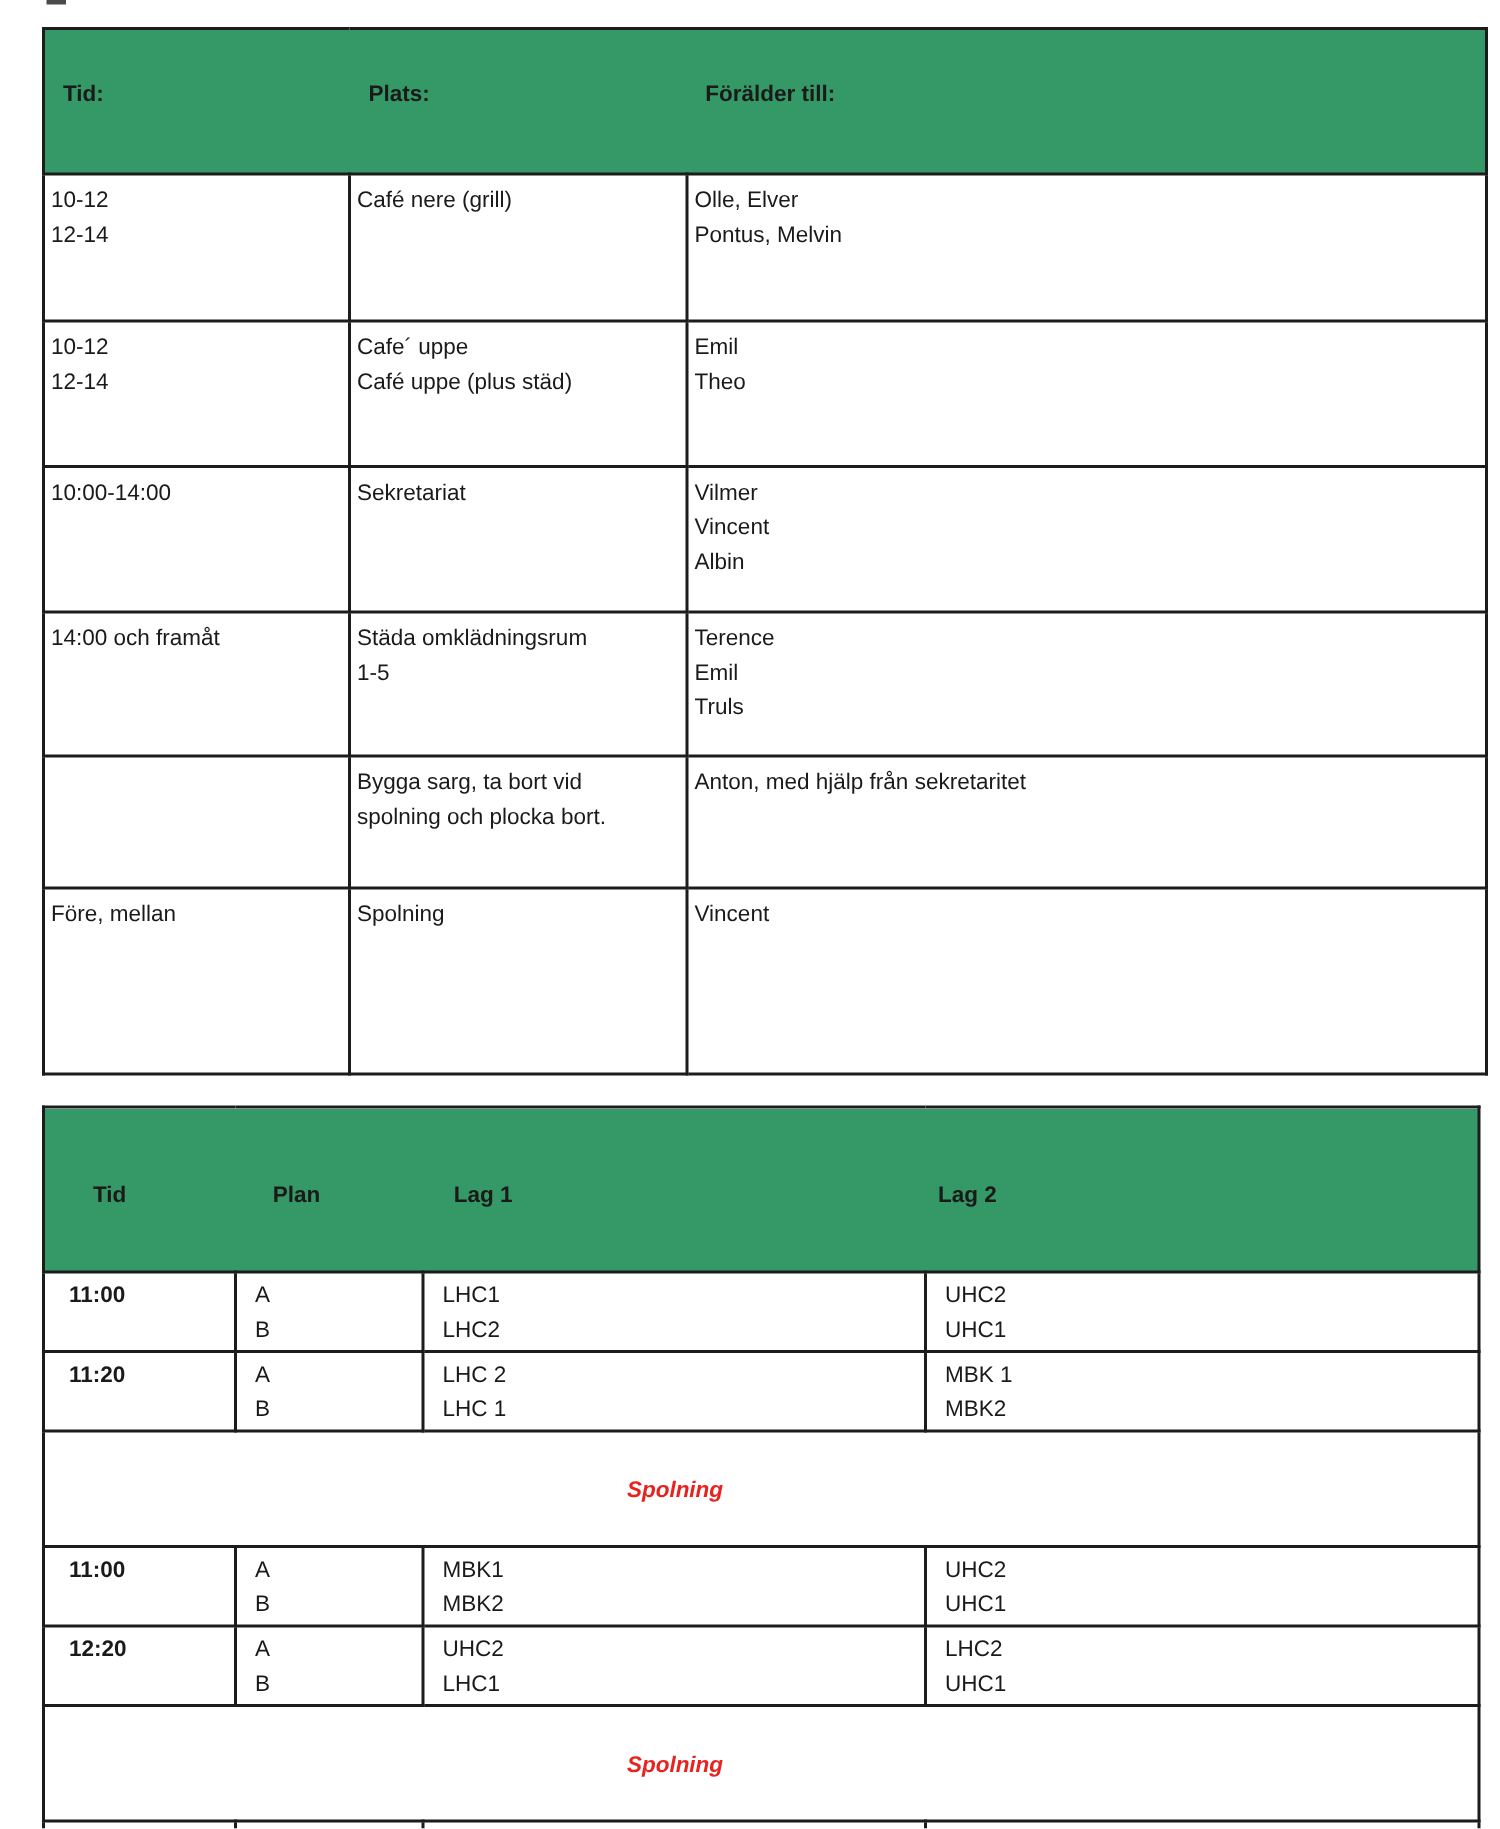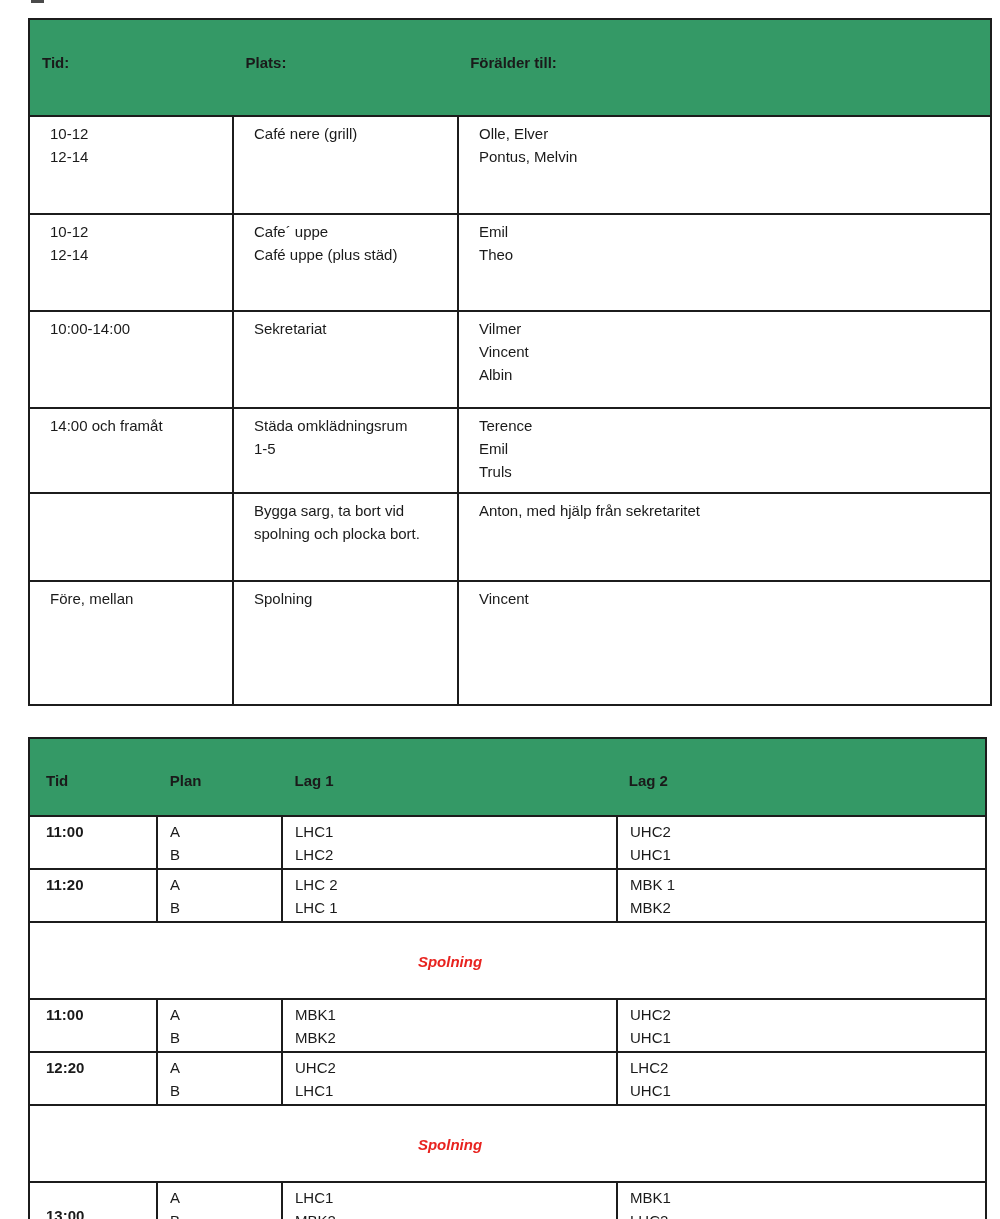--- a/index.html
+++ b/index.html
@@ -33,29 +33,29 @@
     vertical-align: top;
     font-size: 15px;
     line-height: 23px;
     text-align: left;
     white-space: pre-line;
     overflow: hidden;
   }
 
   
   .duty-table { left: 28px; top: 18px; width: 962px; }
-  .duty-table td { padding: 5px 10px 4px 20px; }
+  .duty-table td { padding: 5px 10px 4px 4px; }
   .duty-table th { padding: 0; background: #349966; }
   .head-flex { display: flex; font-weight: bold; padding-top: 8px; }
   .duty-table .head-flex > span { padding-left: 12px; }
 
   
   .sched-table { left: 28px; top: 737px; width: 957px; }
   .sched-table td { padding: 3px 8px 2px 12px; }
-  .sched-table th { padding: 0; background: #349966; }
+  .sched-table th { padding: 16px; background: #349966; }
   .sched-table .head-flex { padding-top: 7px; }
   .sched-table .head-flex > span { padding-left: 12px; }
   .sched-table .head-flex > span:first-child { padding-left: 16px; }
   .cell-tid { padding-left: 16px !important; font-weight: bold; }
   .tid-bottom { vertical-align: bottom; padding-bottom: 7px !important; }
 
   .spolning-cell { padding: 4px 0 2px 0 !important; }
   .spolning-label {
     display: block;
     width: 840px;
@@ -103,21 +103,21 @@
       <td>Emil
 Theo</td>
     </tr>
     <tr style="height:97px">
       <td>10:00-14:00</td>
       <td>Sekretariat</td>
       <td>Vilmer
 Vincent
 Albin</td>
     </tr>
-    <tr style="height:85px">
+    <tr style="height:96px">
       <td>14:00 och framåt</td>
       <td>Städa omklädningsrum
 1-5</td>
       <td>Terence
 Emil
 Truls</td>
     </tr>
     <tr style="height:88px">
       <td></td>
       <td>Bygga sarg, ta bort vid

